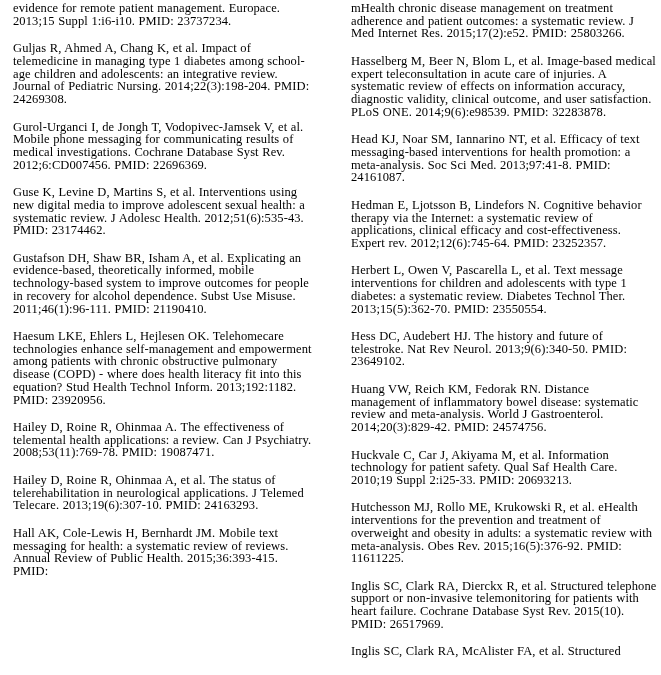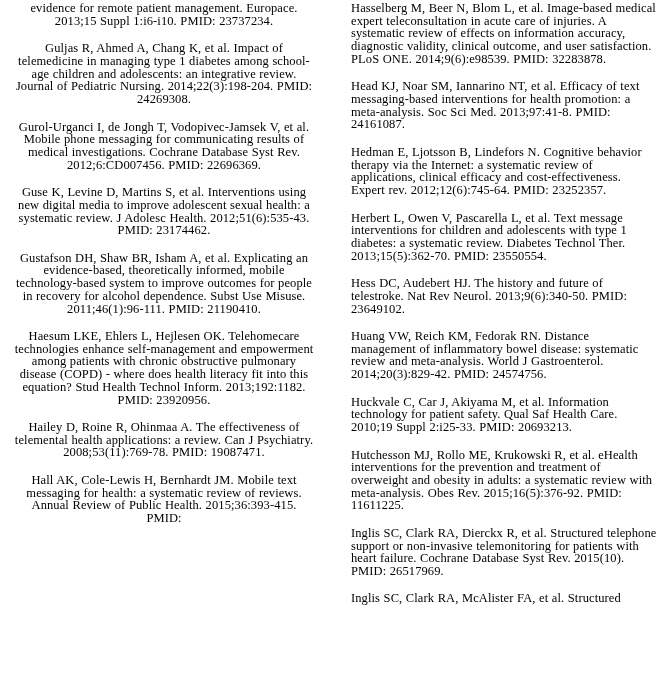--- a/index.html
+++ b/index.html
@@ -20,44 +20,46 @@
     display: flex;
     gap: 36px;
     overflow: hidden;
   }
   .col {
     font-size: 12.5px;
     line-height: 12.7px;
     letter-spacing: 0.1px;
     text-align: left;
   }
-  .col-left  { width: 302px; flex: 0 0 302px; text-align: center; }
+  .col-left  { width: 302px; flex: 0 0 302px; }
   .col-right { width: 306px; flex: 0 0 306px; }
   .ref {
     margin-bottom: 14.8px;
     word-spacing: 0.3px;
   }
 </style>
 </head>
 <body>
 
 <div class="page">
 
   <div class="col col-left">
     <p class="ref">evidence for remote patient management. Europace. 2013;15 Suppl 1:i6-i10. PMID: 23737234.</p>
     <p class="ref">Guljas R, Ahmed A, Chang K, et al. Impact of telemedicine in managing type 1 diabetes among school-age children and adolescents: an integrative review. Journal of Pediatric Nursing. 2014;22(3):198-204. PMID: 24269308.</p>
     <p class="ref">Gurol-Urganci I, de Jongh T, Vodopivec-Jamsek V, et al. Mobile phone messaging for communicating results of medical investigations. Cochrane Database Syst Rev. 2012;6:CD007456. PMID: 22696369.</p>
     <p class="ref">Guse K, Levine D, Martins S, et al. Interventions using new digital media to improve adolescent sexual health: a systematic review. J Adolesc Health. 2012;51(6):535-43. PMID: 23174462.</p>
     <p class="ref">Gustafson DH, Shaw BR, Isham A, et al. Explicating an evidence-based, theoretically informed, mobile technology-based system to improve outcomes for people in recovery for alcohol dependence. Subst Use Misuse. 2011;46(1):96-111. PMID: 21190410.</p>
     <p class="ref">Haesum LKE, Ehlers L, Hejlesen OK. Telehomecare technologies enhance self-management and empowerment among patients with chronic obstructive pulmonary disease (COPD) - where does health literacy fit into this equation? Stud Health Technol Inform. 2013;192:1182. PMID: 23920956.</p>
     <p class="ref">Hailey D, Roine R, Ohinmaa A. The effectiveness of telemental health applications: a review. Can J Psychiatry. 2008;53(11):769-78. PMID: 19087471.</p>
+    <p class="ref">Hailey D, Roine R, Ohinmaa A, et al. The status of telerehabilitation in neurological applications. J Telemed Telecare. 2013;19(6):307-10. PMID: 24163293.</p>
     <p class="ref">Hall AK, Cole-Lewis H, Bernhardt JM. Mobile text messaging for health: a systematic review of reviews. Annual Review of Public Health. 2015;36:393-415. PMID:</p>
   </div>
 
   <div class="col col-right">
+    <p class="ref">mHealth chronic disease management on treatment adherence and patient outcomes: a systematic review. J Med Internet Res. 2015;17(2):e52. PMID: 25803266.</p>
     <p class="ref">Hasselberg M, Beer N, Blom L, et al. Image-based medical expert teleconsultation in acute care of injuries. A systematic review of effects on information accuracy, diagnostic validity, clinical outcome, and user satisfaction. PLoS ONE. 2014;9(6):e98539. PMID: 32283878.</p>
     <p class="ref">Head KJ, Noar SM, Iannarino NT, et al. Efficacy of text messaging-based interventions for health promotion: a meta-analysis. Soc Sci Med. 2013;97:41-8. PMID: 24161087.</p>
     <p class="ref">Hedman E, Ljotsson B, Lindefors N. Cognitive behavior therapy via the Internet: a systematic review of applications, clinical efficacy and cost-effectiveness. Expert rev. 2012;12(6):745-64. PMID: 23252357.</p>
     <p class="ref">Herbert L, Owen V, Pascarella L, et al. Text message interventions for children and adolescents with type 1 diabetes: a systematic review. Diabetes Technol Ther. 2013;15(5):362-70. PMID: 23550554.</p>
     <p class="ref">Hess DC, Audebert HJ. The history and future of telestroke. Nat Rev Neurol. 2013;9(6):340-50. PMID: 23649102.</p>
     <p class="ref">Huang VW, Reich KM, Fedorak RN. Distance management of inflammatory bowel disease: systematic review and meta-analysis. World J Gastroenterol. 2014;20(3):829-42. PMID: 24574756.</p>
     <p class="ref">Huckvale C, Car J, Akiyama M, et al. Information technology for patient safety. Qual Saf Health Care. 2010;19 Suppl 2:i25-33. PMID: 20693213.</p>
     <p class="ref">Hutchesson MJ, Rollo ME, Krukowski R, et al. eHealth interventions for the prevention and treatment of overweight and obesity in adults: a systematic review with meta-analysis. Obes Rev. 2015;16(5):376-92. PMID: 11611225.</p>
     <p class="ref">Inglis SC, Clark RA, Dierckx R, et al. Structured telephone support or non-invasive telemonitoring for patients with heart failure. Cochrane Database Syst Rev. 2015(10). PMID: 26517969.</p>
     <p class="ref">Inglis SC, Clark RA, McAlister FA, et al. Structured</p>

